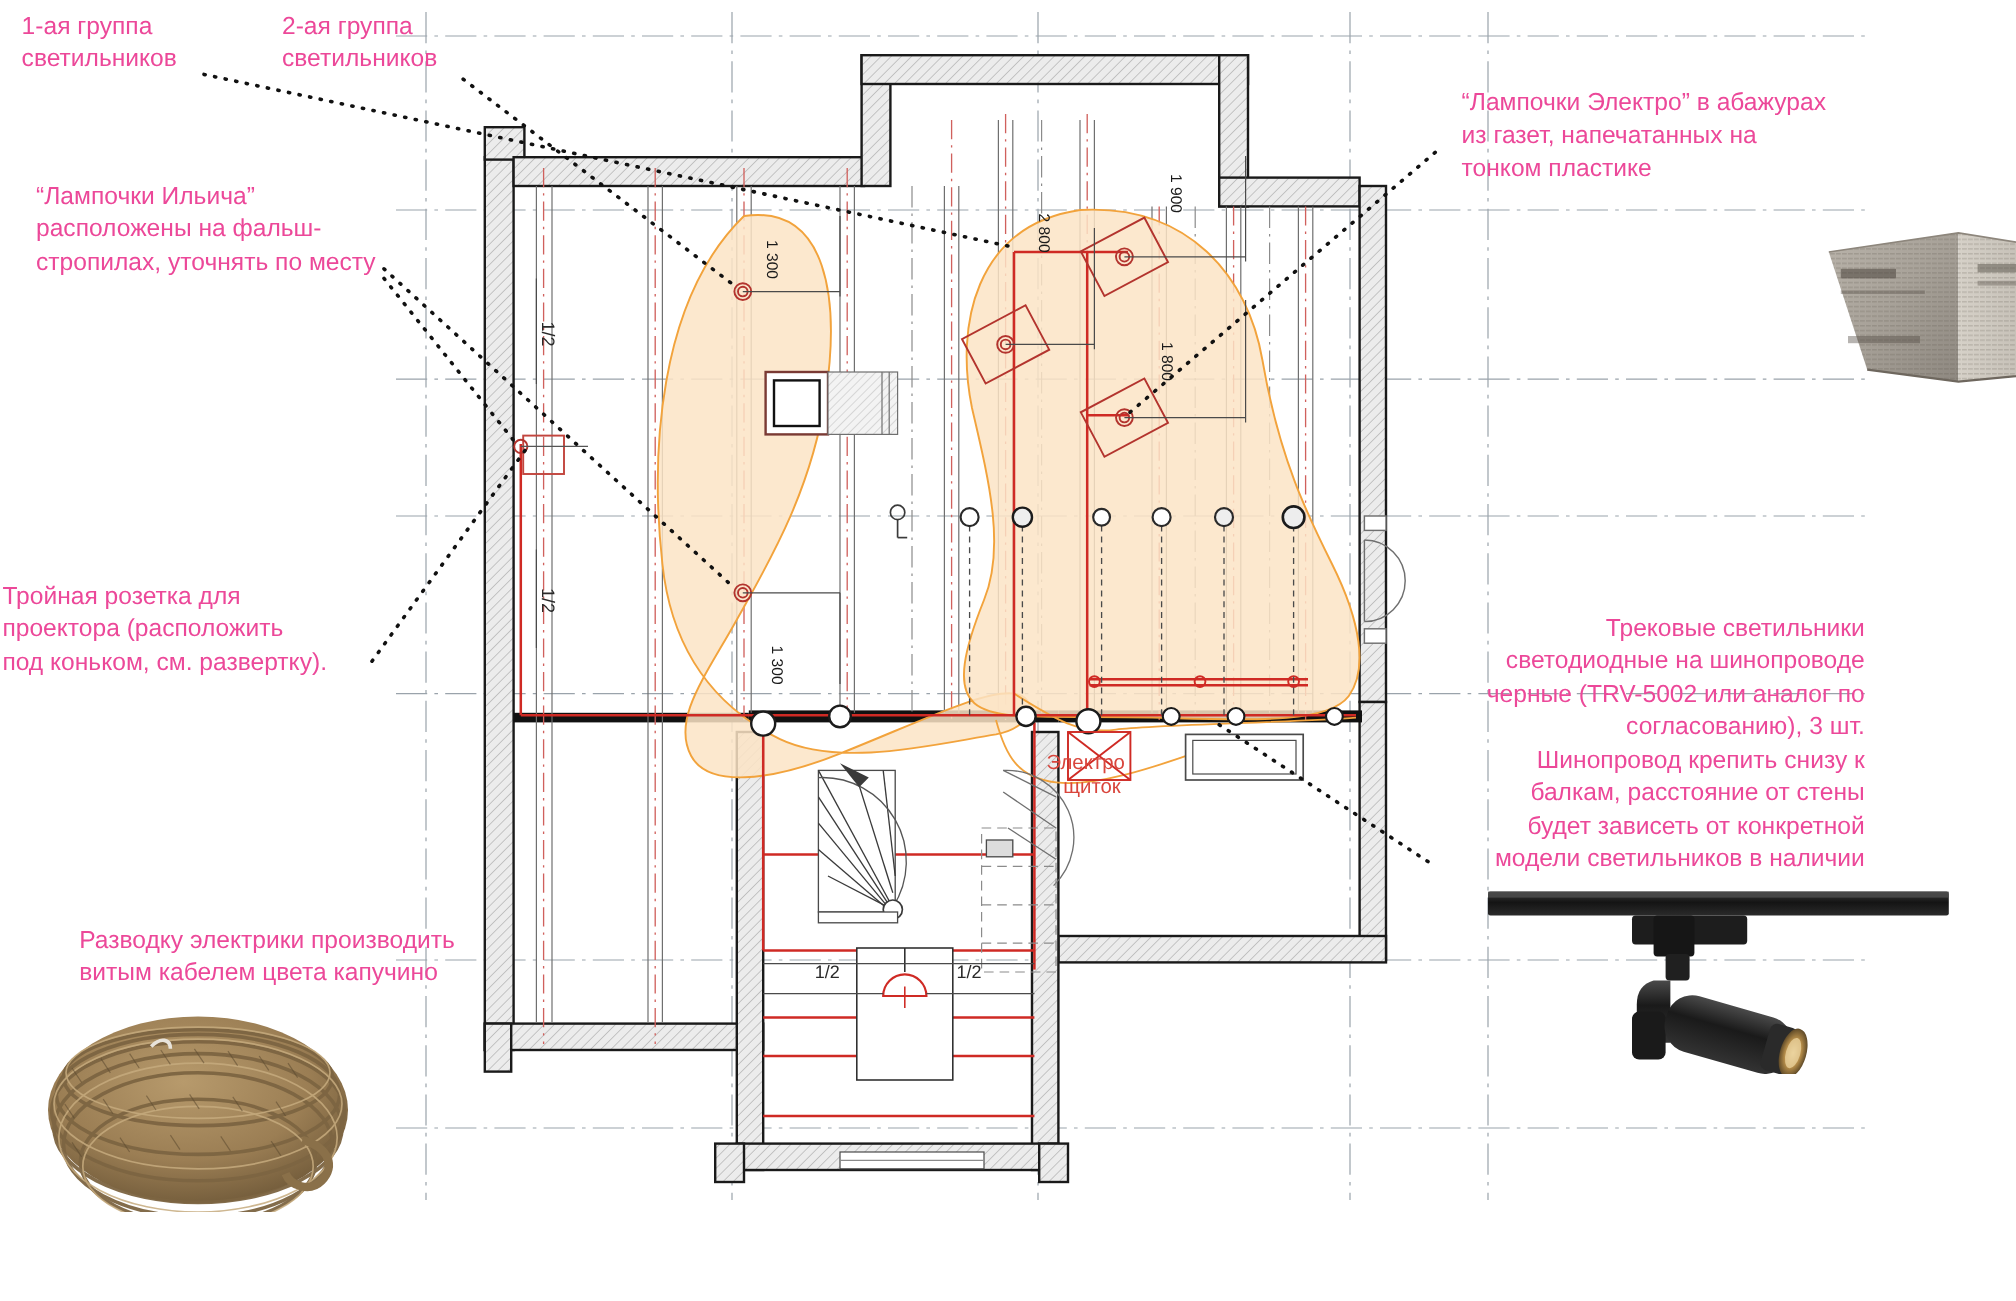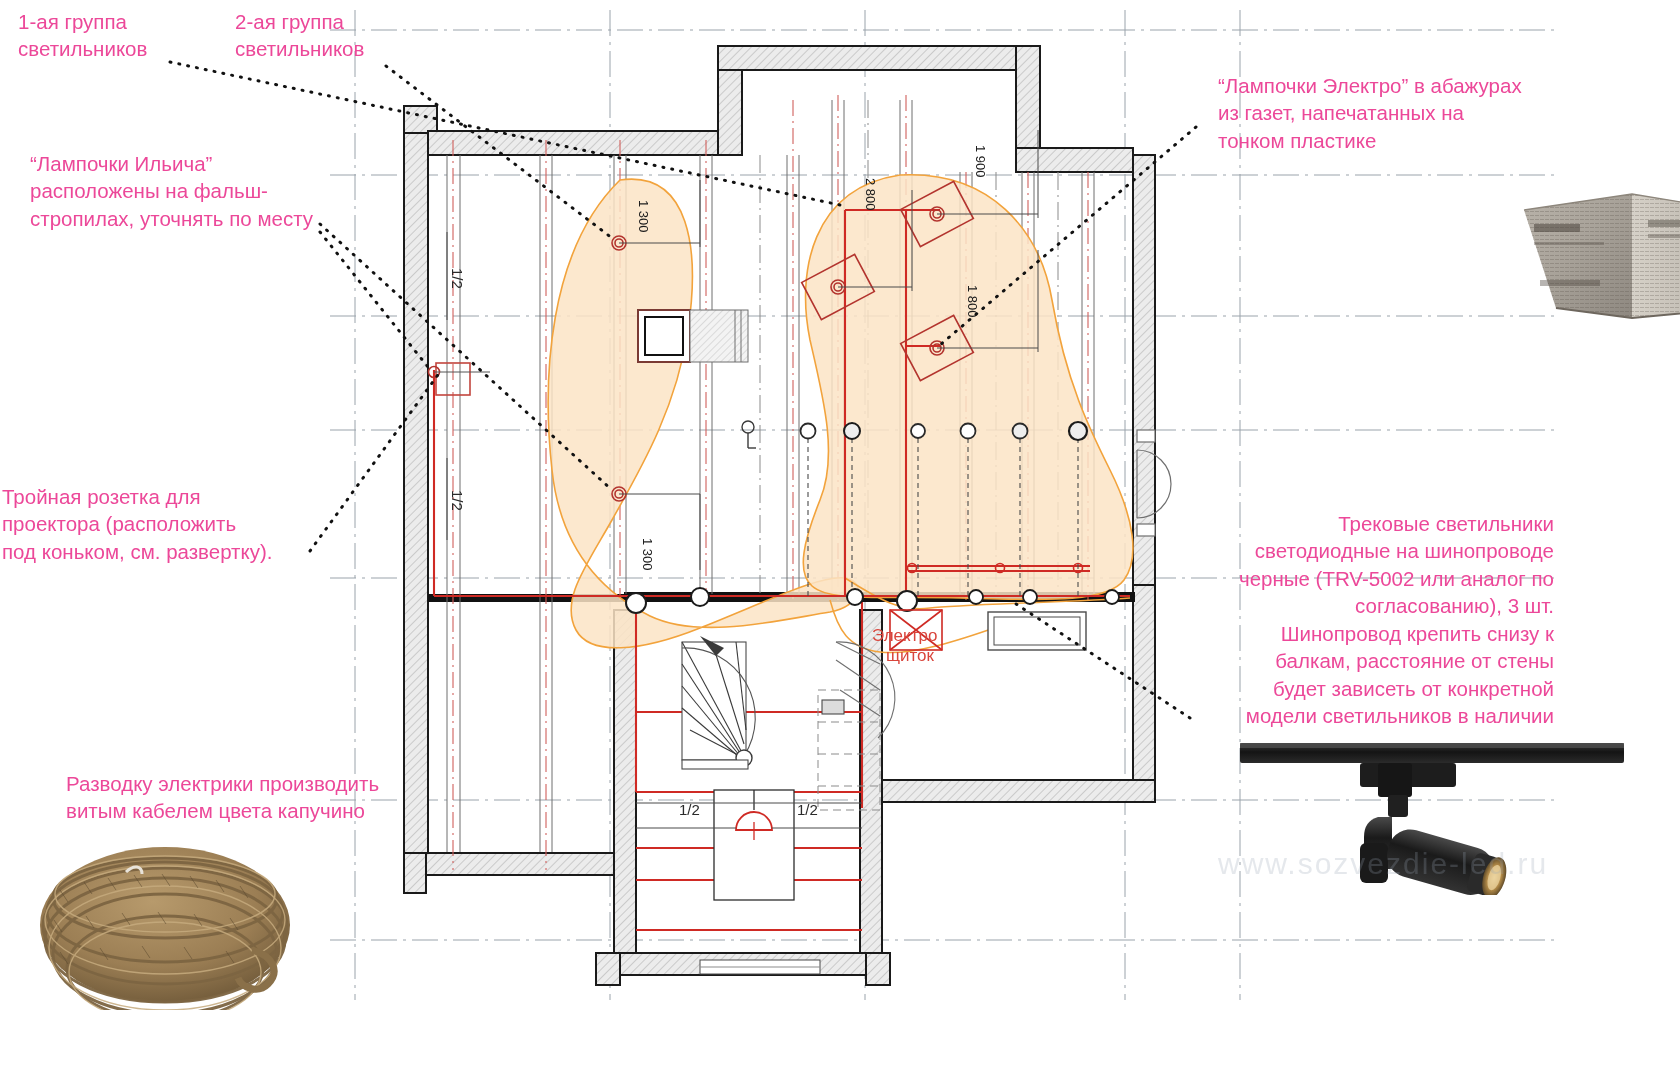--- a/index.html
+++ b/index.html
@@ -469,14 +469,13 @@
     <rect x="178" y="60" width="20" height="22" rx="3" fill="#202020"></rect>
     <path d="M168,82 q-14,4 -14,20 l0,22 q0,10 12,10 l16,0 l0,-52 z" fill="url(#body)"></path>
     <rect x="150" y="108" width="28" height="40" rx="6" fill="#1a1a1a"></rect>
     <g transform="rotate(16 220 120)">
       <rect x="178" y="100" width="108" height="48" rx="22" fill="url(#body)"></rect>
       <rect x="264" y="104" width="24" height="40" rx="6" fill="#2a2a2a"></rect>
       <ellipse cx="288" cy="124" rx="11" ry="21" fill="url(#lens)"></ellipse>
       <ellipse cx="288" cy="124" rx="6" ry="13" fill="#e8cf9a" opacity=".8"></ellipse>
     </g>
   </svg>
-  <div class="wm" style="left:8px;top:112px;">www.sozvezdie-led.ru</div>
 </div>
 
 </body></html>

